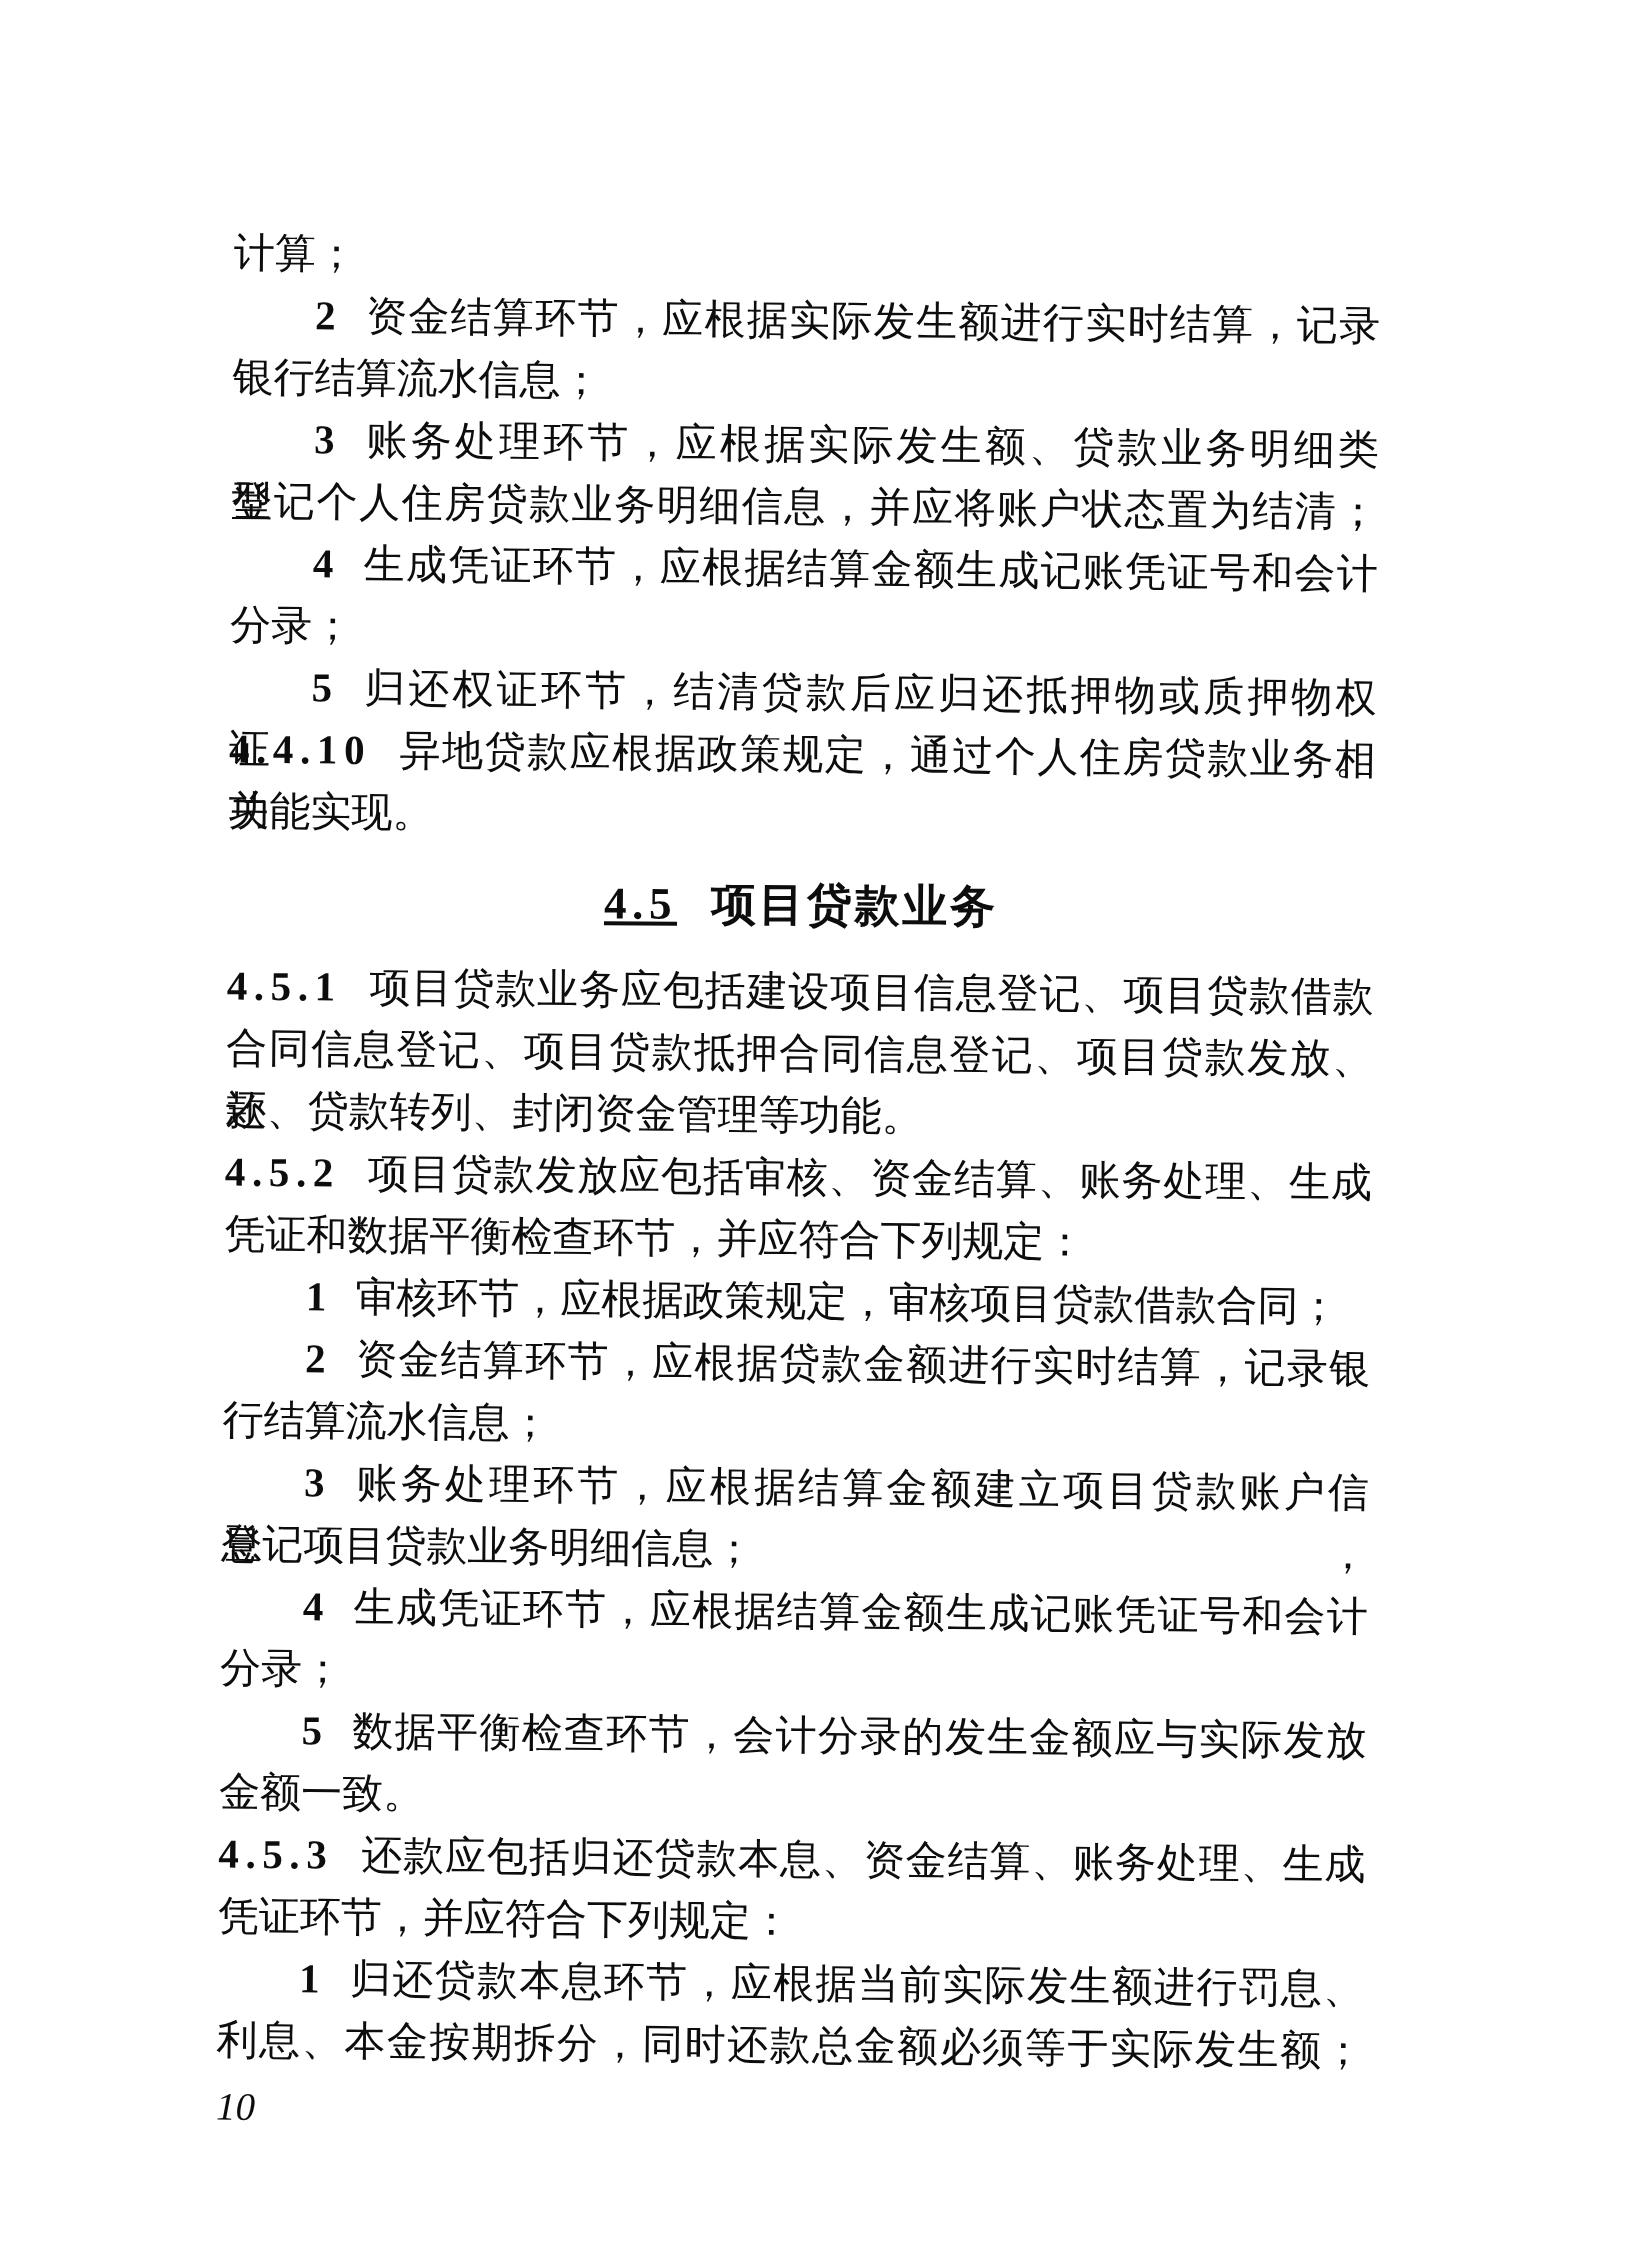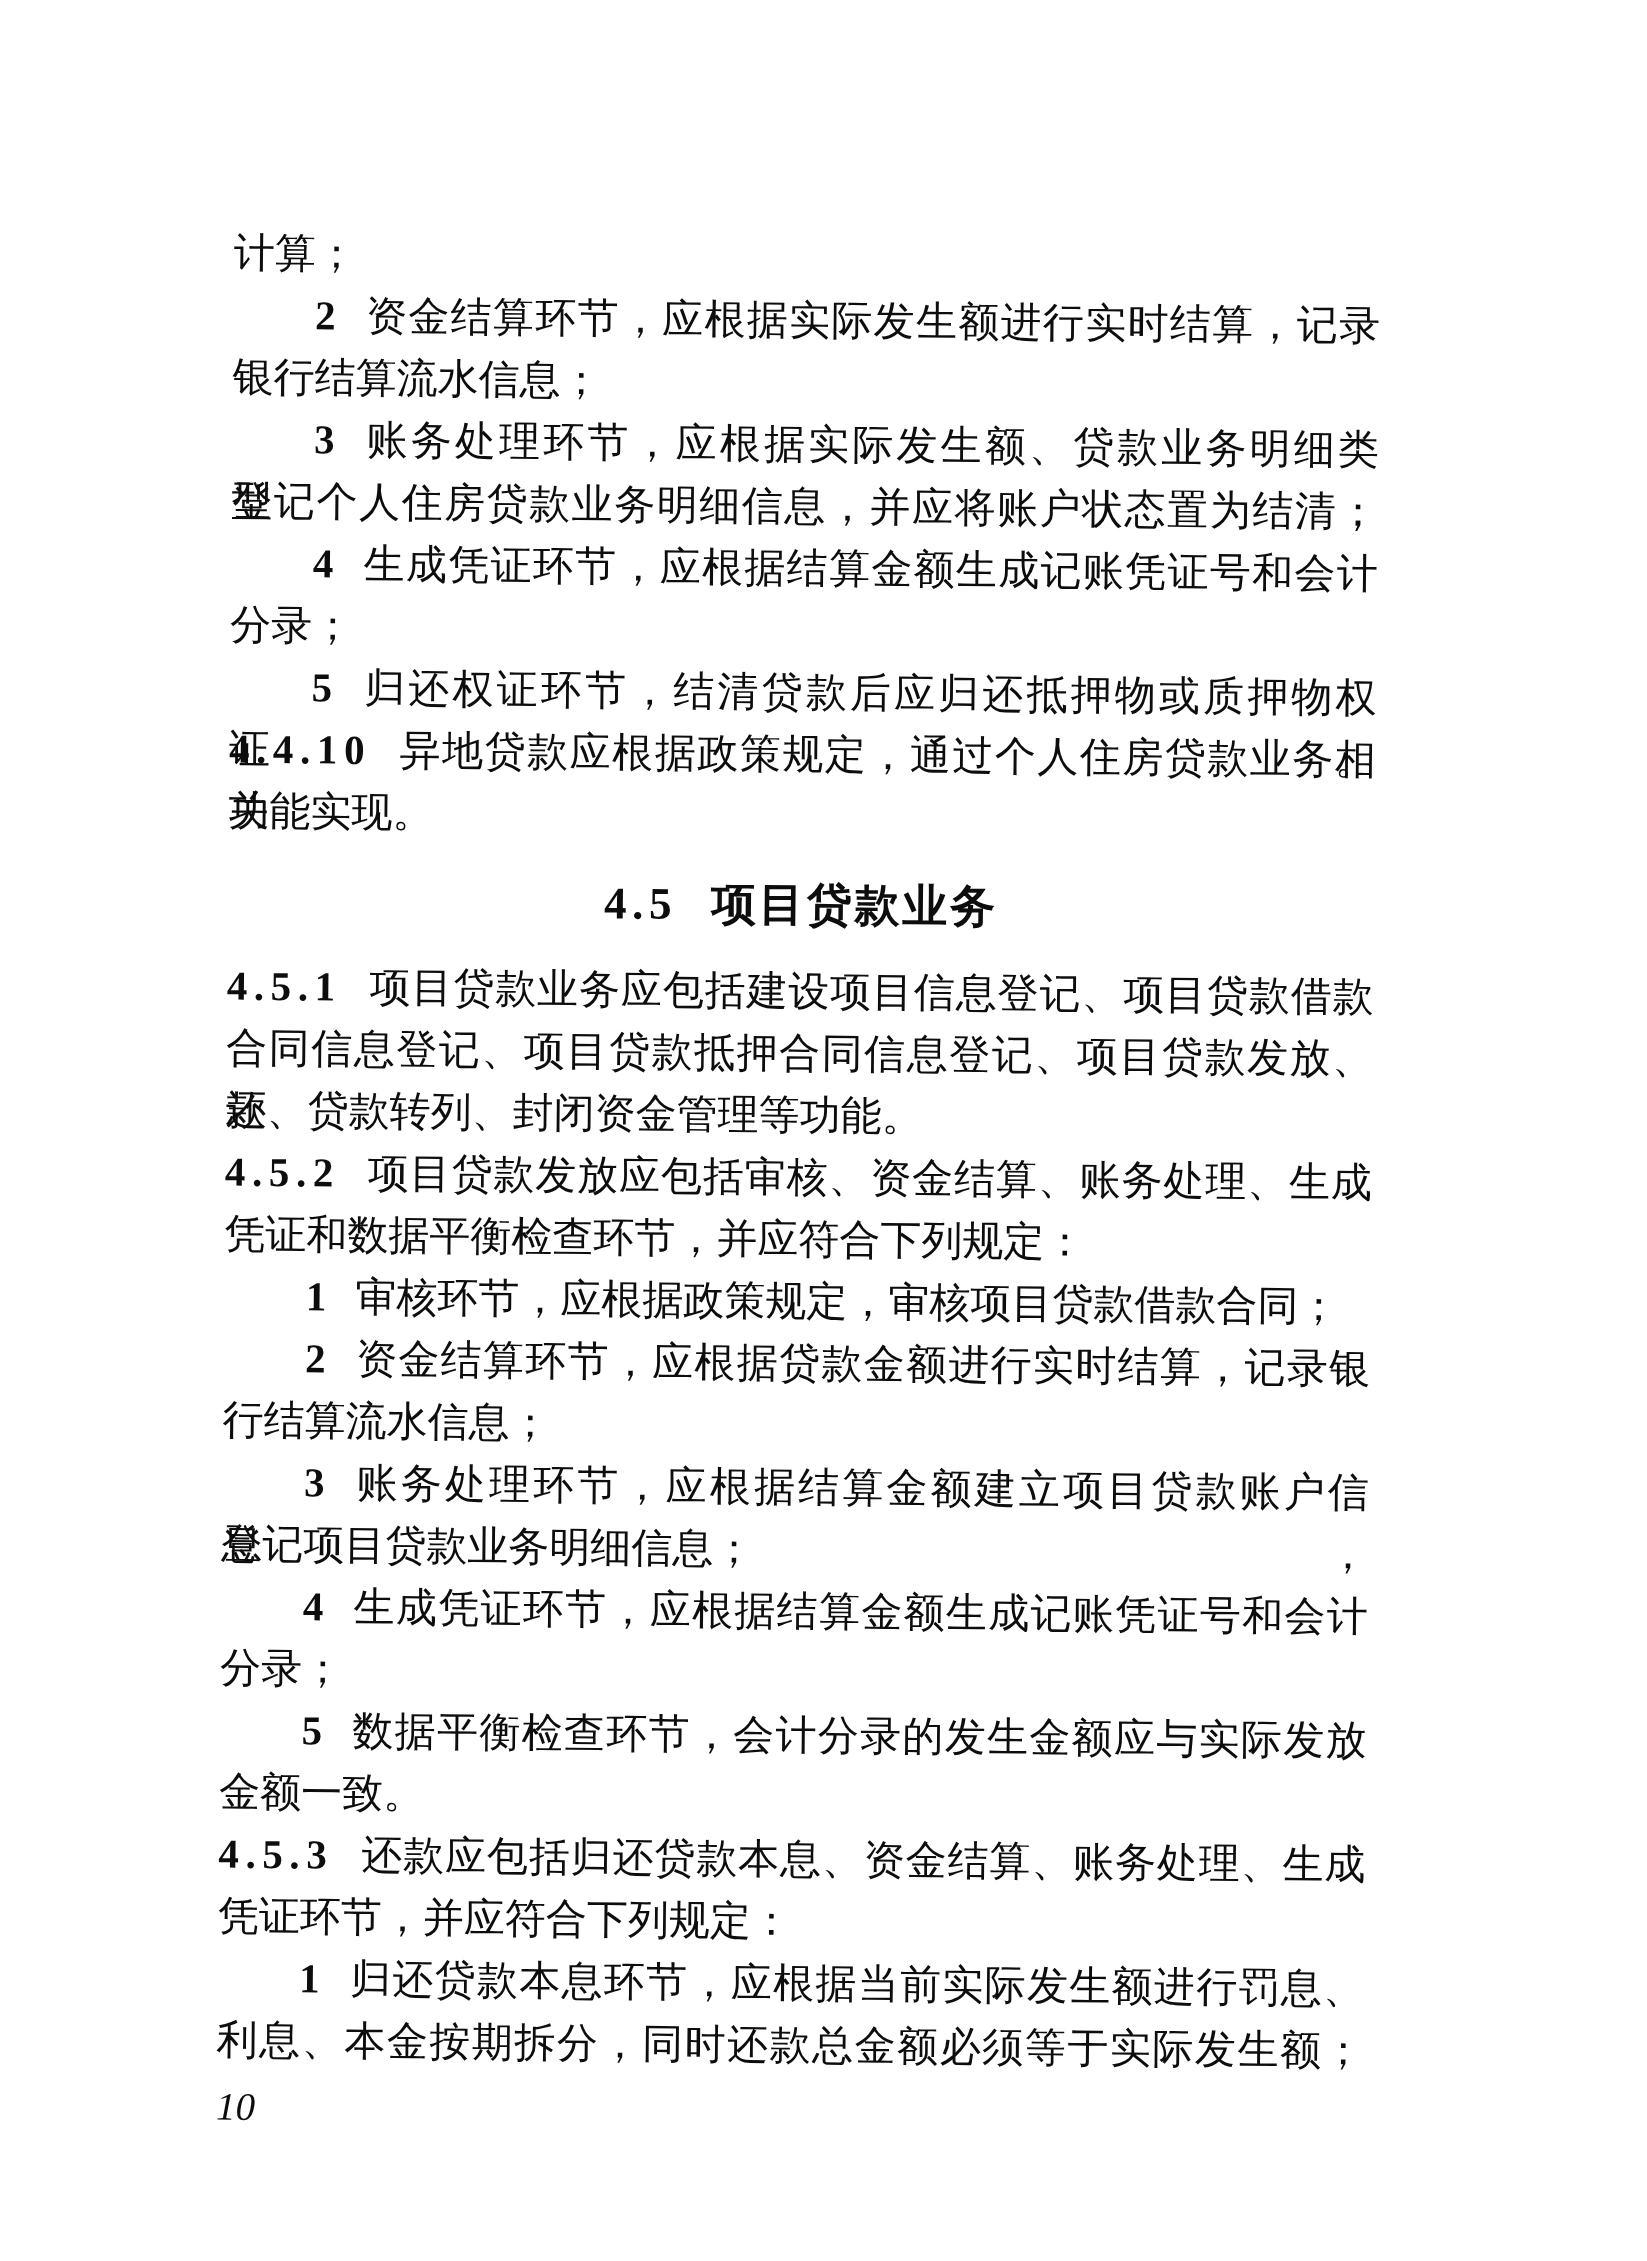--- a/index.html
+++ b/index.html
@@ -55,20 +55,21 @@
     line-height: 62px;
     margin-top: 27px;
     margin-bottom: 24px;
     text-align: center;
     font-weight: bold;
     font-size: 45px;
   }
   #heading .h-num {
     letter-spacing: 5.6px;
     margin-right: 34px;
+    text-decoration: underline;
   }
   #heading .h-title {
     letter-spacing: 2.8px;
   }
   #pagenum {
     margin-top: 13.6px;
     height: 44px;
     line-height: 44px;
     font-size: 39px;
     font-style: italic;

